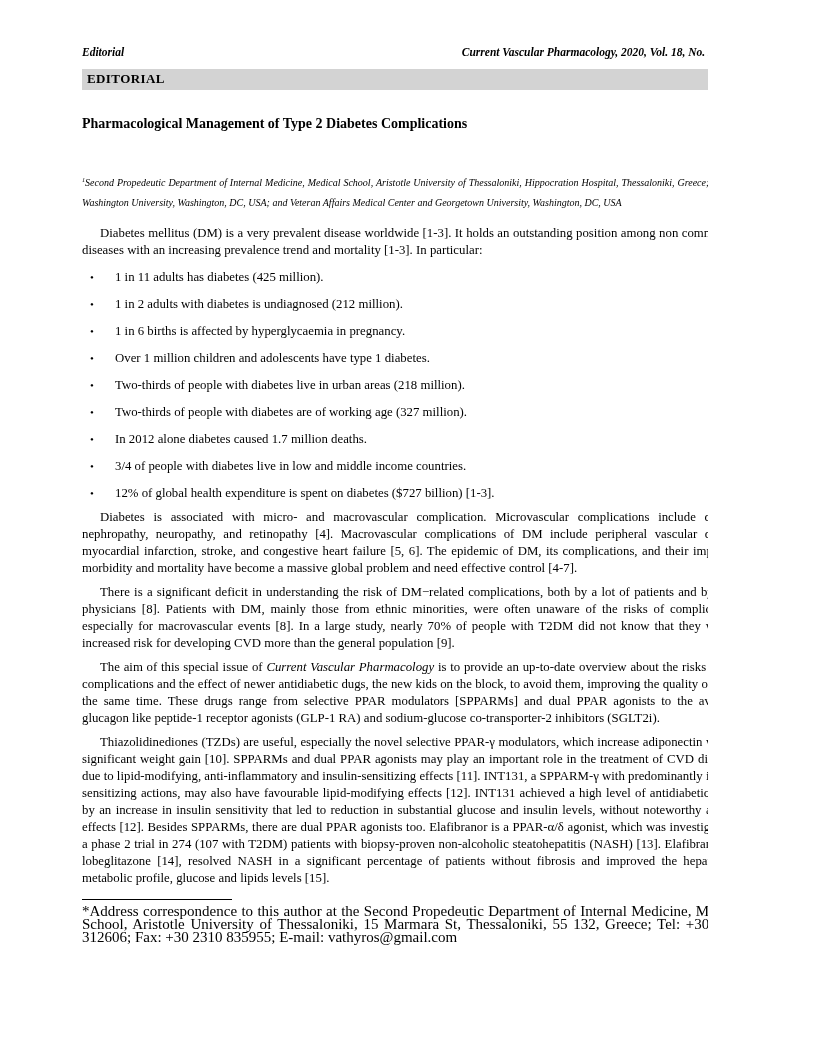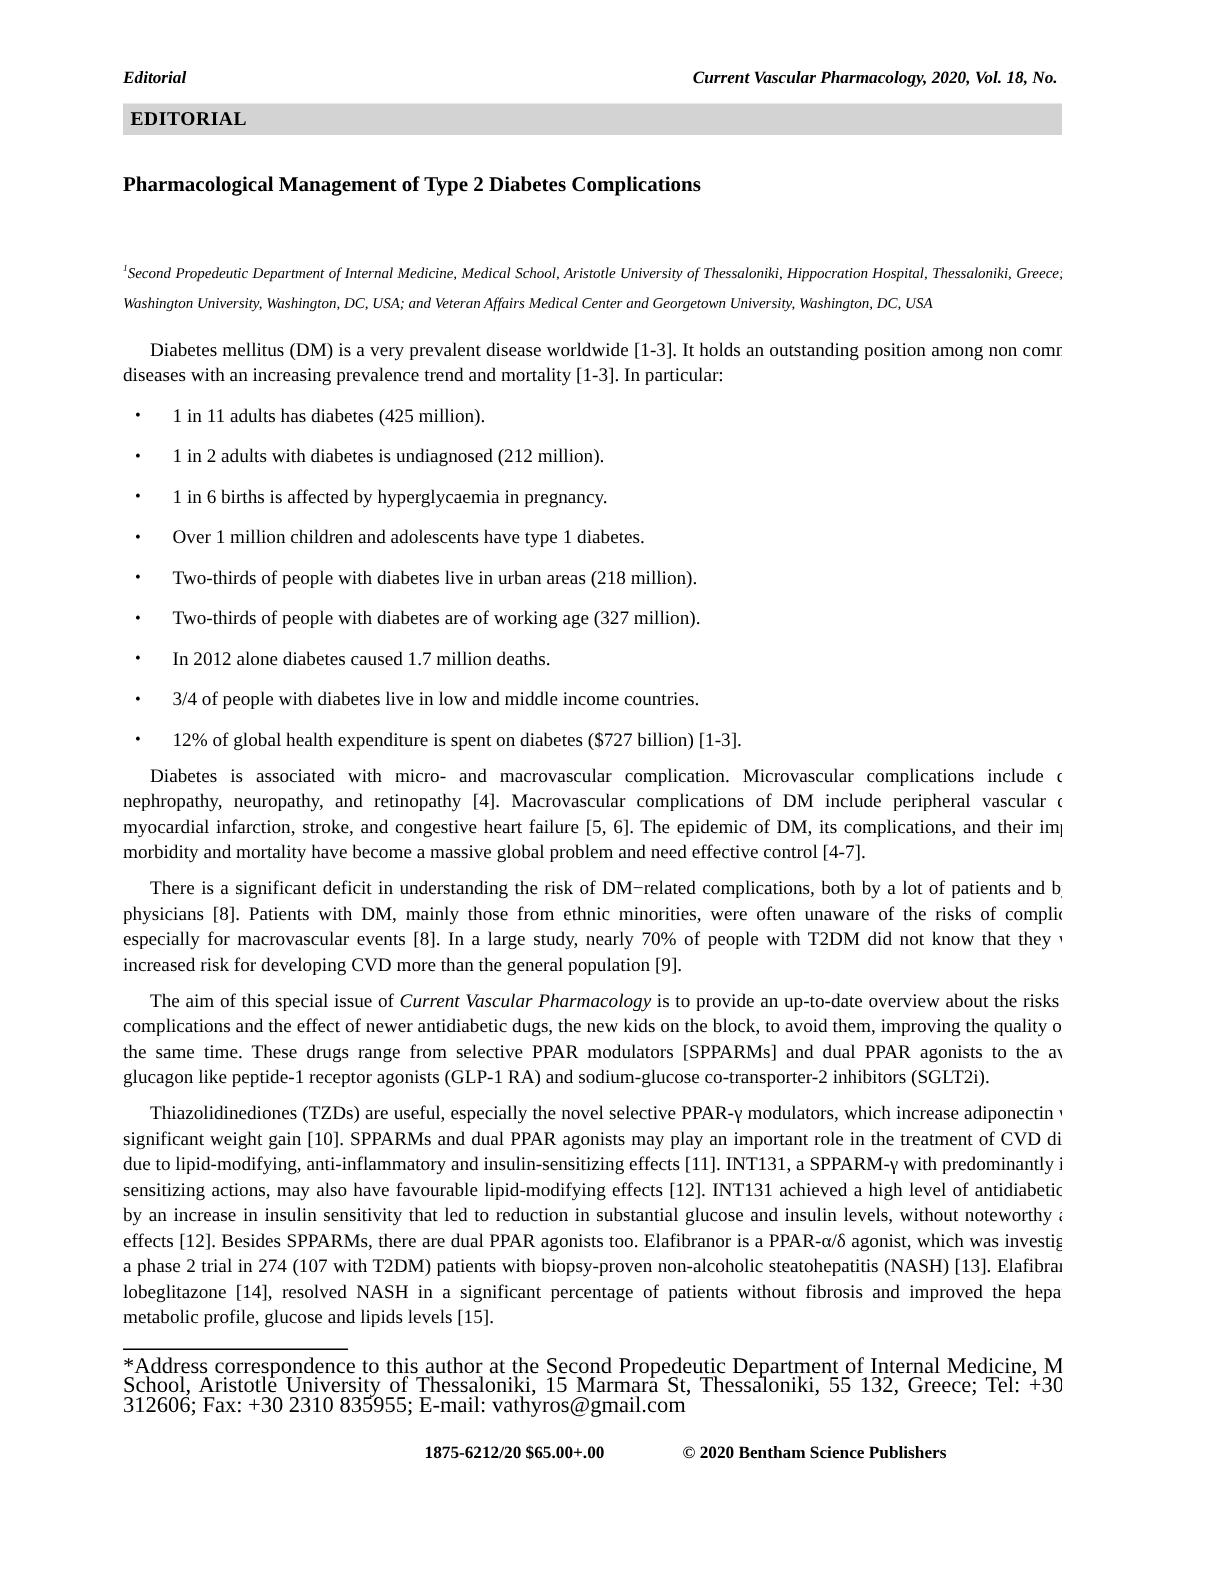--- a/index.html
+++ b/index.html
@@ -114,17 +114,13 @@
           <p>Thiazolidinediones (TZDs) are useful, especially the novel selective PPAR-γ modulators, which increase adiponectin without significant weight gain [10]. SPPARMs and dual PPAR agonists may play an important role in the treatment of CVD disorders due to lipid-modifying, anti-inflammatory and insulin-sensitizing effects [11]. INT131, a SPPARM-γ with predominantly insulin-sensitizing actions, may also have favourable lipid-modifying effects [12]. INT131 achieved a high level of antidiabetic action by an increase in insulin sensitivity that led to reduction in substantial glucose and insulin levels, without noteworthy adverse effects [12]. Besides SPPARMs, there are dual PPAR agonists too. Elafibranor is a PPAR-α/δ agonist, which was investigated in a phase 2 trial in 274 (107 with T2DM) patients with biopsy-proven non-alcoholic steatohepatitis (NASH) [13]. Elafibranor and lobeglitazone [14], resolved NASH in a significant percentage of patients without fibrosis and improved the hepatic and metabolic profile, glucose and lipids levels [15].</p>
         </div>
     </div>
 
     <div class="fnote">
       <div class="fnote-rule"></div>
       <div>*Address correspondence to this author at the Second Propedeutic Department of Internal Medicine, Medical School, Aristotle University of Thessaloniki, 15 Marmara St, Thessaloniki, 55 132, Greece; Tel: +30 2313 312606; Fax: +30 2310 835955; E-mail: vathyros@gmail.com</div>
     </div>
   </div>
 
-  <div class="footer">
-    <span class="issn">1875-6212/20 $65.00+.00</span>
-    <span class="copy">© 2020 Bentham Science Publishers</span>
-  </div>
 </div>
 
 </body></html>

